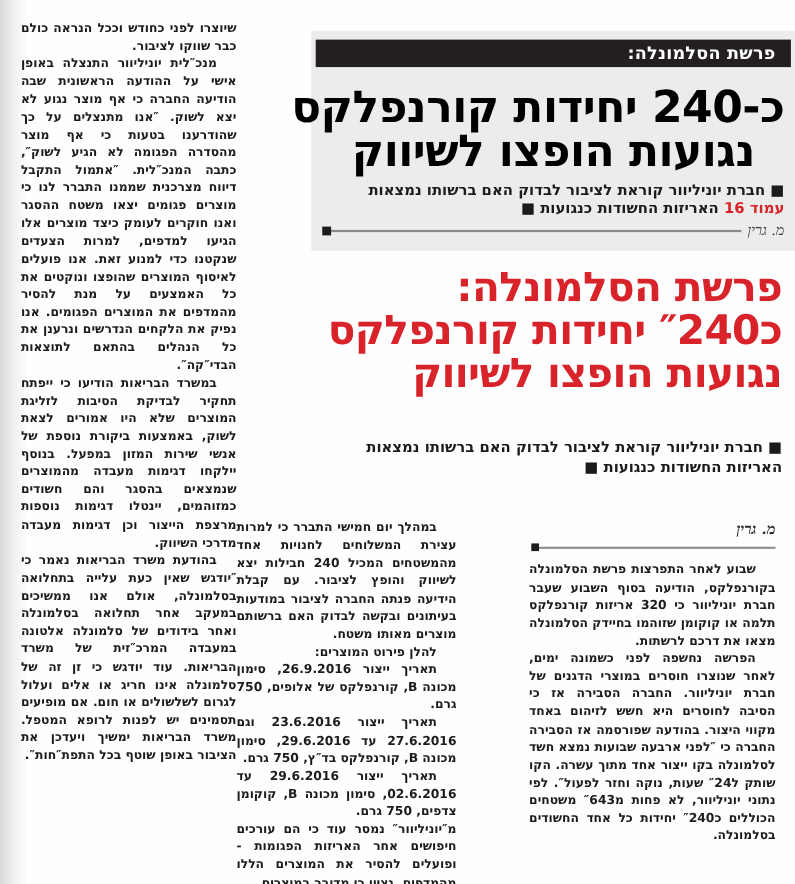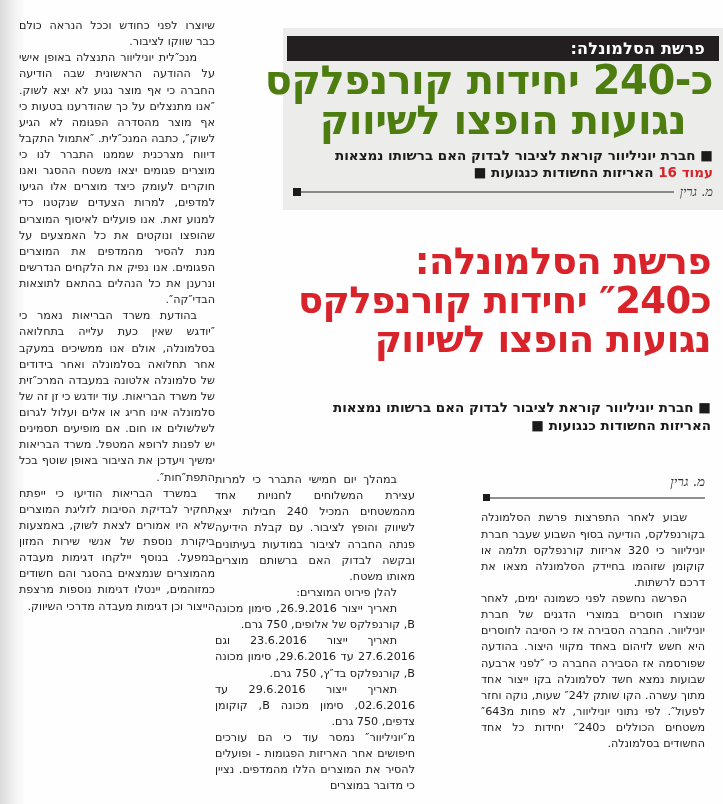--- a/index.html
+++ b/index.html
@@ -52,24 +52,24 @@
     padding: 0 14px 0 10px;
     margin: 8px 4px 0 4px;
   }
   .clip-banner-text {
     font-size: 16px;
     font-weight: 700;
     letter-spacing: 0.2px;
     line-height: 1;
   }
   .clip-headline {
-    color: #4d7c0f;
+    color: #000000;
     font-weight: 800;
     text-align: right;
-    padding: 0 10px 0 10px;
+    padding: 18px 10px 0 10px;
     letter-spacing: -0.5px;
   }
   .clip-headline .line1 {
     font-size: 40px;
     line-height: 0.98;
     display: block;
     white-space: nowrap;
   }
   .clip-headline .line2 {
     font-size: 40px;
@@ -160,20 +160,21 @@
 
   .col {
     position: absolute;
     top: 0;
     font-size: 11.2px;
     line-height: 1.44;
     text-align: justify;
     text-justify: inter-word;
     color: #1c1c1c;
     font-family: "DejaVu Sans", "Liberation Sans", sans-serif;
+    font-weight: bold;
   }
   .col p {
     margin: 0;
     text-indent: 1.6em;
   }
   .col p.noindent { text-indent: 0; }
 
   
   .col-left {
     right: 500px;
@@ -265,22 +266,22 @@
   <div class="main-sub">
     <div>■ חברת יוניליוור קוראת לציבור לבדוק האם ברשותו נמצאות</div>
     <div>האריזות החשודות כנגועות ■</div>
   </div>
 
   <div class="cols">
 
     <div class="col col-left">
       <p class="noindent">שיוצרו לפני כחודש וככל הנראה כולם כבר שווקו לציבור.</p>
       <p>מנכ″לית יוניליוור התנצלה באופן אישי על ההודעה הראשונית שבה הודיעה החברה כי אף מוצר נגוע לא יצא לשוק. ″אנו מתנצלים על כך שהודרענו בטעות כי אף מוצר מהסדרה הפגומה לא הגיע לשוק″, כתבה המנכ″לית. ″אתמול התקבל דיווח מצרכנית שממנו התברר לנו כי מוצרים פגומים יצאו משטח ההסגר ואנו חוקרים לעומק כיצד מוצרים אלו הגיעו למדפים, למרות הצעדים שנקטנו כדי למנוע זאת. אנו פועלים לאיסוף המוצרים שהופצו ונוקטים את כל האמצעים על מנת להסיר מהמדפים את המוצרים הפגומים. אנו נפיק את הלקחים הנדרשים ונרענן את כל הנהלים בהתאם לתוצאות הבדי″קה″.</p>
+      <p>במשרד הבריאות הודיעו כי ייפתח תחקיר לבדיקת הסיבות לזליגת המוצרים שלא היו אמורים לצאת לשוק, באמצעות ביקורת נוספת של אנשי שירות המזון במפעל. בנוסף יילקחו דגימות מעבדה מהמוצרים שנמצאים בהסגר והם חשודים כמזוהמים, יינטלו דגימות נוספות מרצפת הייצור וכן דגימות מעבדה מדרכי השיווק.</p>
       <p>בהודעת משרד הבריאות נאמר כי ″יודגש שאין כעת עלייה בתחלואה בסלמונלה, אולם אנו ממשיכים במעקב אחר תחלואה בסלמונלה ואחר בידודים של סלמונלה אלטונה במעבדה המרכ″זית של משרד הבריאות. עוד יודגש כי זן זה של סלמונלה אינו חריג או אלים ועלול לגרום לשלשולים או חום. אם מופיעים תסמינים יש לפנות לרופא המטפל. משרד הבריאות ימשיך ויעדכן את הציבור באופן שוטף בכל התפת″חות″.</p>
-      <p>במשרד הבריאות הודיעו כי ייפתח תחקיר לבדיקת הסיבות לזליגת המוצרים שלא היו אמורים לצאת לשוק, באמצעות ביקורת נוספת של אנשי שירות המזון במפעל. בנוסף יילקחו דגימות מעבדה מהמוצרים שנמצאים בהסגר והם חשודים כמזוהמים, יינטלו דגימות נוספות מרצפת הייצור וכן דגימות מעבדה מדרכי השיווק.</p>
     </div>
 
     <div class="col col-mid">
       <p>במהלך יום חמישי התברר כי למרות עצירת המשלוחים לחנויות אחד מהמשטחים המכיל 240 חבילות יצא לשיווק והופץ לציבור. עם קבלת הידיעה פנתה החברה לציבור במודעות בעיתונים ובקשה לבדוק האם ברשותם מוצרים מאותו משטח.</p>
       <p>להלן פירוט המוצרים:</p>
       <p>תאריך ייצור 26.9.2016, סימון מכונה B, קורנפלקס של אלופים, 750 גרם.</p>
       <p>תאריך ייצור 23.6.2016 וגם 27.6.2016 עד 29.6.2016, סימון מכונה B, קורנפלקס בד″ץ, 750 גרם.</p>
       <p>תאריך ייצור 29.6.2016 עד 02.6.2016, סימון מכונה B, קוקומן צדפים, 750 גרם.</p>
       <p class="noindent">מ″יוניליוור″ נמסר עוד כי הם עורכים חיפושים אחר האריזות הפגומות - ופועלים להסיר את המוצרים הללו מהמדפים. נציין כי מדובר במוצרים</p>
     </div>

